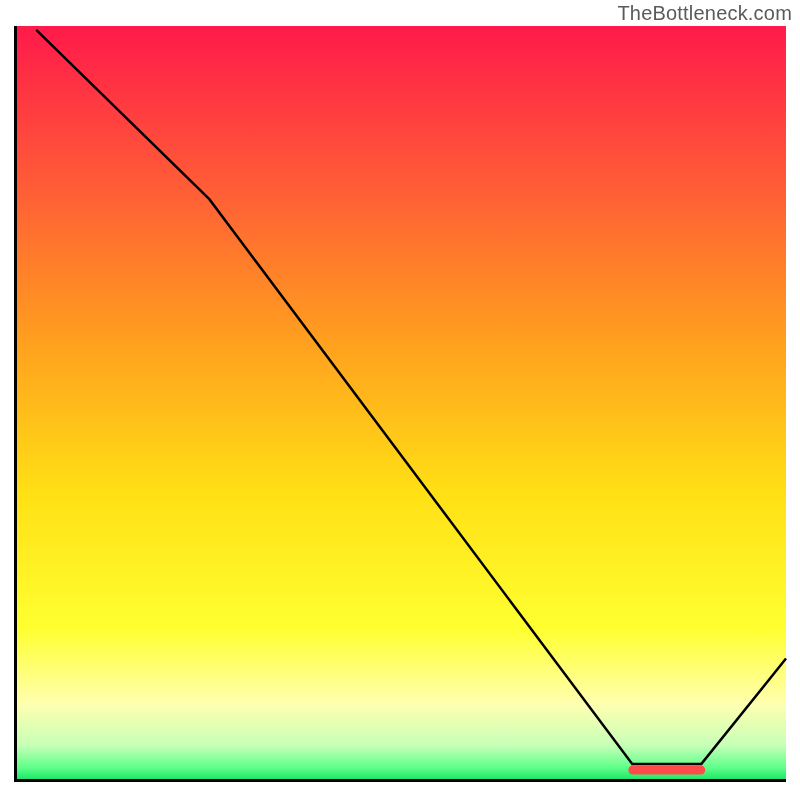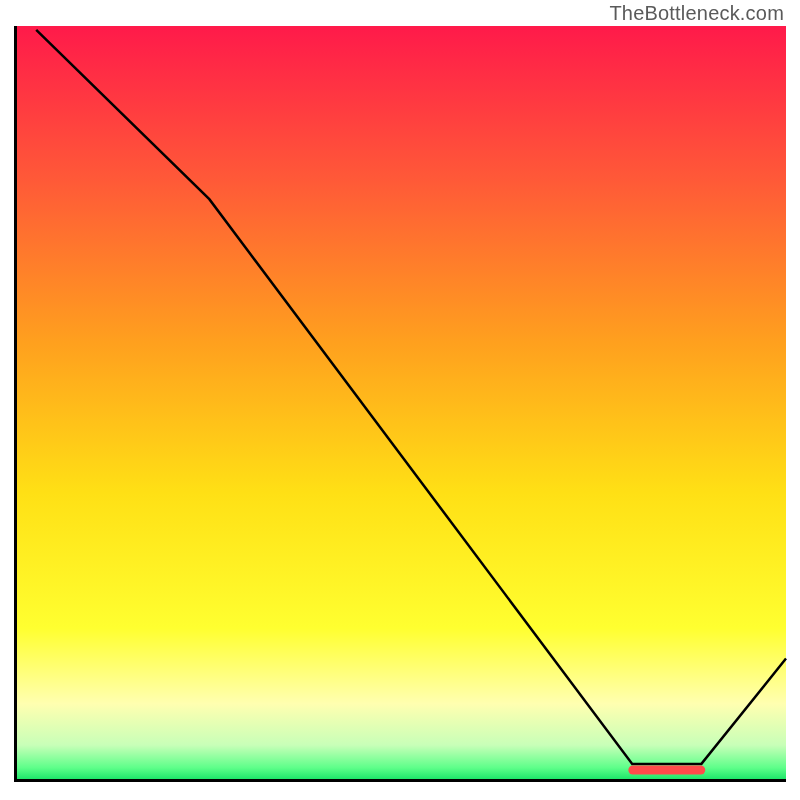--- a/index.html
+++ b/index.html
@@ -7,21 +7,21 @@
     padding: 0;
     width: 800px;
     height: 800px;
     background: #ffffff;
     font-family: Arial, sans-serif;
     position: relative;
   }
   .watermark {
     position: absolute;
     top: 2px;
-    right: 16px;
+    right: 8px;
     color: #5a5a5a;
     font-size: 20px;
     font-weight: 500;
     letter-spacing: 0.2px;
   }
   .plot-area {
     position: absolute;
     top: 26px;
     left: 14px;
     width: 772px;

